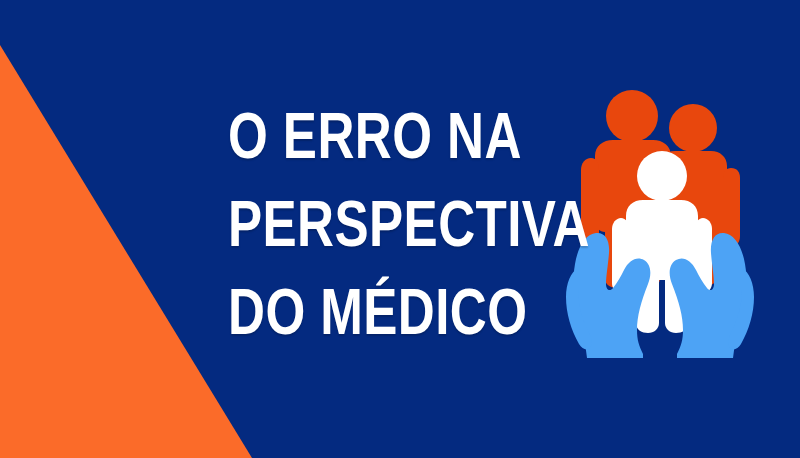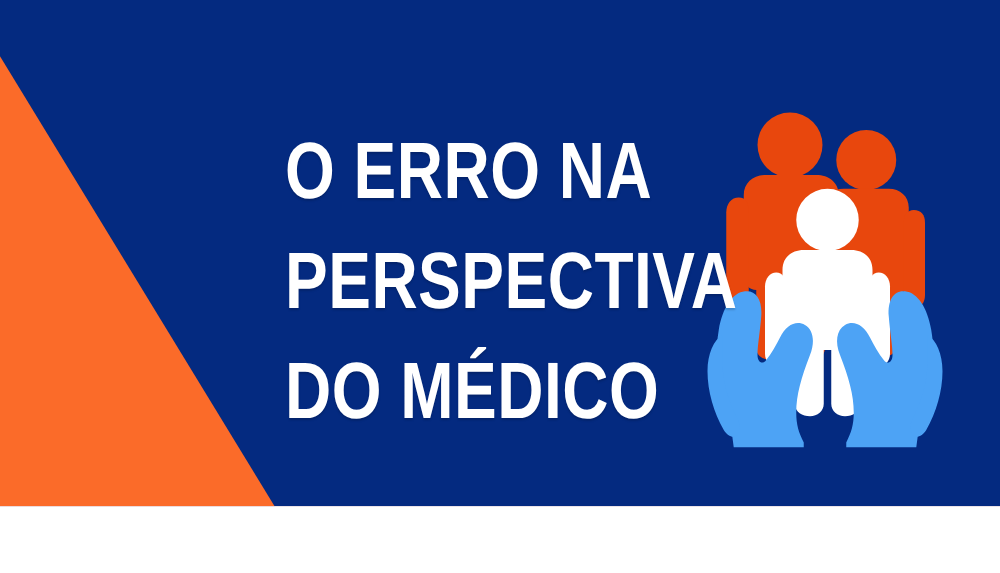--- a/index.html
+++ b/index.html
@@ -3,21 +3,21 @@
 <meta charset="utf-8">
 <style>
   html, body {
     margin: 0;
     padding: 0;
     background: #ffffff;
   }
   #poster {
     position: relative;
     width: 800px;
-    height: 405px;
+    height: 458px;
     overflow: hidden;
     background: #b91c1c;
     font-family: "Liberation Sans", sans-serif;
   }
   #bg-layer {
     position: absolute;
     inset: 0;
     width: 800px;
     height: 458px;
   }

